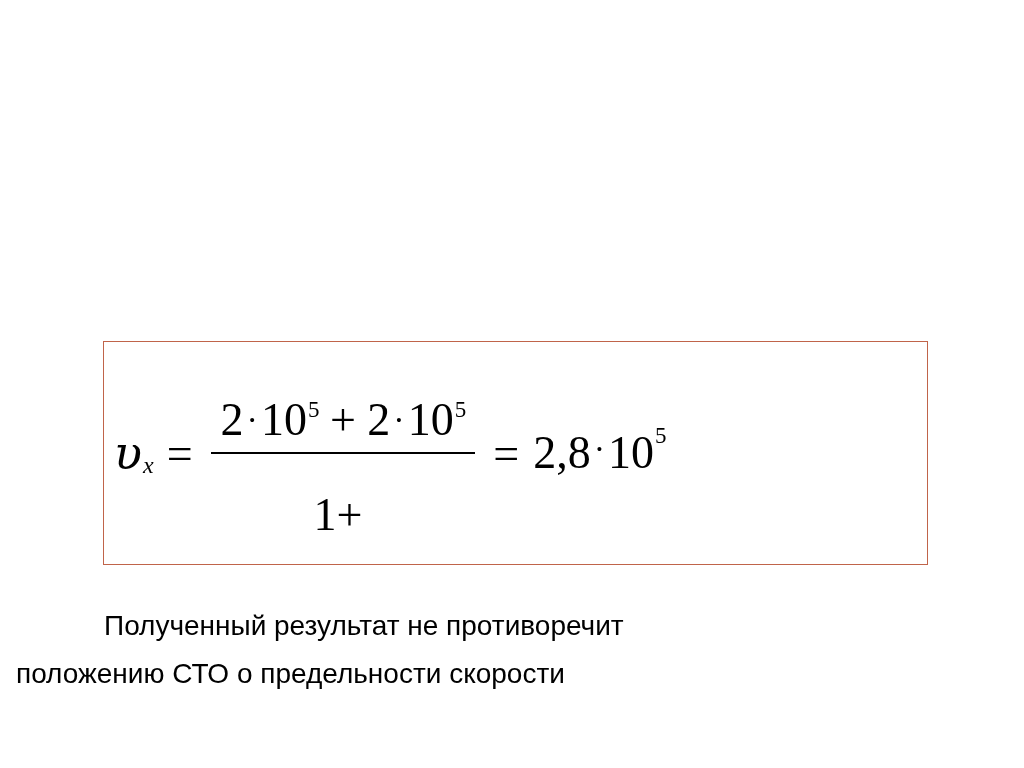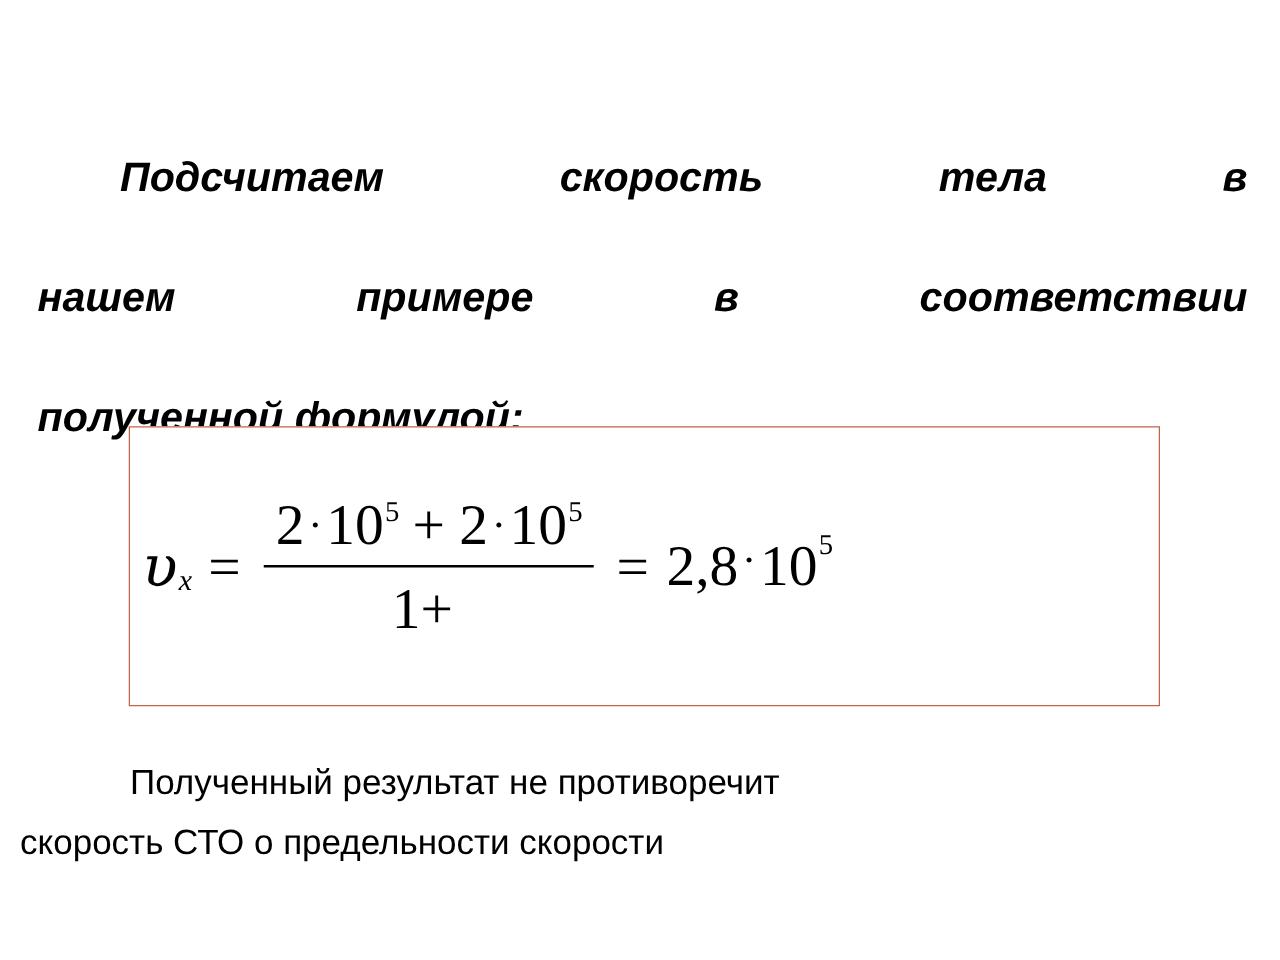--- a/index.html
+++ b/index.html
@@ -119,20 +119,21 @@
     flex-direction: column;
     align-items: center;
     vertical-align: middle;
     margin: 0 4px;
   }
   .frac .num,
   .frac .den {
     padding: 0 10px;
     white-space: nowrap;
     text-align: right;
+    margin-top: 28px;
   }
   .frac .bar {
     width: 100%;
     height: 2px;
     background: #000;
     margin: 4px 0;
   }
   .frac.outer .num { font-size: 46px; padding-bottom: 2px;}
   .frac.outer .den { font-size: 46px; padding-top: 2px;}
   .frac.inner {
@@ -171,25 +172,20 @@
   .conclusion .indent {
     display: inline-block;
     width: 88px;
   }
 </style>
 </head>
 <body>
 
 <div class="slide">
 
-  <div class="intro">
-    <span class="intro-line"><span class="first-line-indent"></span><span>Подсчитаем  скорость  тела  в</span></span>
-    <span class="intro-line"><span>нашем   примере   в   соответствии</span></span>
-    <span class="intro-line last"><span>полученной формулой:</span></span>
-  </div>
 
   <div class="formula-box">
     <div class="formula-inner">
       <span class="math">
         <span class="var-v">υ</span>
           <span class="sub">x</span>
       </span>
       <span class="eq">=</span>
 
       <span class="frac outer">
@@ -215,16 +211,16 @@
         <span>2,8</span>
           <span class="dot">·</span>
           <span>10</span>
           <span class="sup">5</span>
       </span>
     </div>
   </div>
 
   <div class="conclusion">
     <div><span class="indent"></span><span>Полученный результат не противоречит</span></div>
-    <div>скорость СТО о предельности скорости</div>
+    <div>положению СТО о предельности скорости</div>
   </div>
 
 </div>
 
 </body></html>

